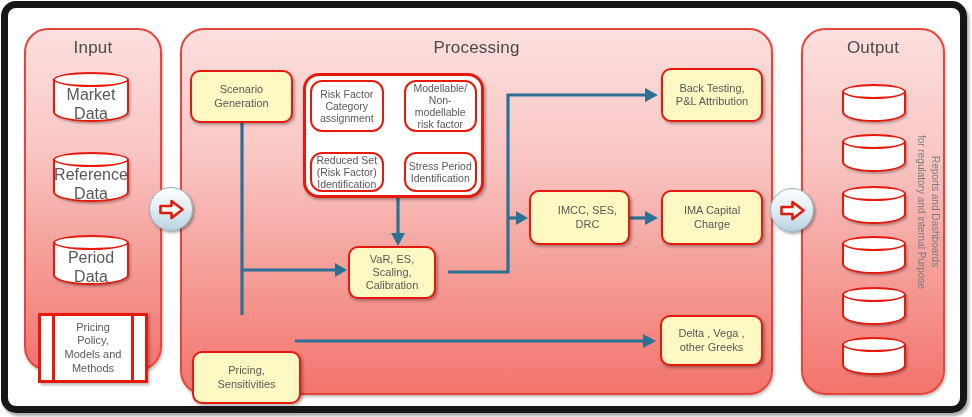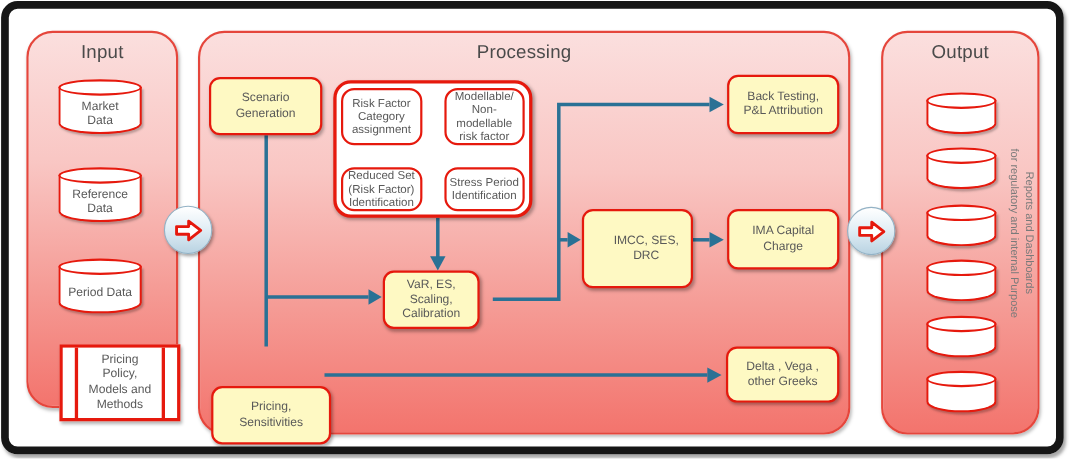--- a/index.html
+++ b/index.html
@@ -53,27 +53,27 @@
     border-radius:0 0 50% 50% / 0 0 10px 10px;
     box-shadow:1.5px 2px 2px rgba(0,0,0,0.25);
   }
   .cylinder .cyl-top {
     position:absolute; left:0; right:0; top:0; height:15px; background:#fff;
     border:2.5px solid #e6190d; border-radius:50%; box-sizing:border-box; z-index:2;
   }
   .cylinder .cyl-label {
     position:absolute; left:0; right:0; top:16px; bottom:2px; z-index:3;
     display:flex; align-items:center; justify-content:center; text-align:center;
-    white-space:pre-line; font-size:11px; line-height:1.2; color:#595959;
+    white-space:pre-line; font-size:16px; line-height:1.2; color:#595959;
   }
   
   .pp {
     position:absolute; z-index:3; background:#fff; border:3px solid #e6190d;
     box-shadow:1.5px 2px 3px rgba(0,0,0,0.3); box-sizing:border-box;
-    display:flex; align-items:center; justify-content:center; text-align:center;margin-left:16px;
+    display:flex; align-items:center; justify-content:center; text-align:center;
   }
   .pp::before, .pp::after {
     content:""; position:absolute; top:0; bottom:0; width:3px; background:#e6190d;
   }
   .pp::before { left:11px; } .pp::after { right:11px; }
   .pp span { white-space:pre-line; font-size:11px; line-height:1.25; color:#595959; }
   
   #connectors { position:absolute; left:0; top:0; z-index:2; pointer-events:none; }
   
   .flow-circle {
@@ -177,21 +177,21 @@
       <span>Stress Period
 Identification</span>
     </div>
   </div>
 
   <div class="node" style="left:661px; top:68px; width:102px; height:54px;">
     <span>Back Testing,
 P&amp;L Attribution</span>
   </div>
 
-  <div class="node" style="left:529px; top:190px; width:101px; height:72px;padding-left:16px;">
+  <div class="node" style="left:529px; top:190px; width:101px; height:55px;padding-left:16px;">
     <span>IMCC, SES, DRC</span>
   </div>
 
   <div class="node" style="left:661px; top:190px; width:102px; height:55px;">
     <span>IMA Capital
 Charge</span>
   </div>
 
   <div class="node" style="left:348px; top:246px; width:88px; height:53px;">
     <span>VaR, ES,

